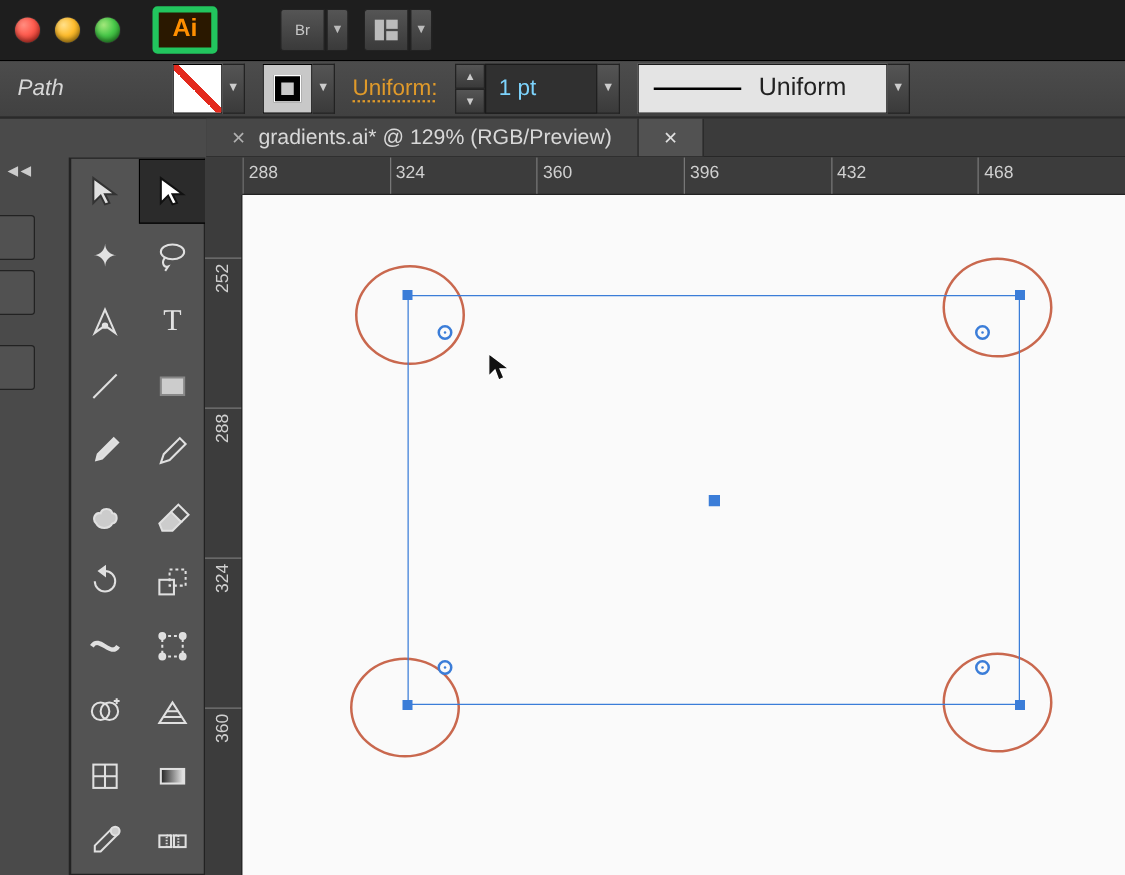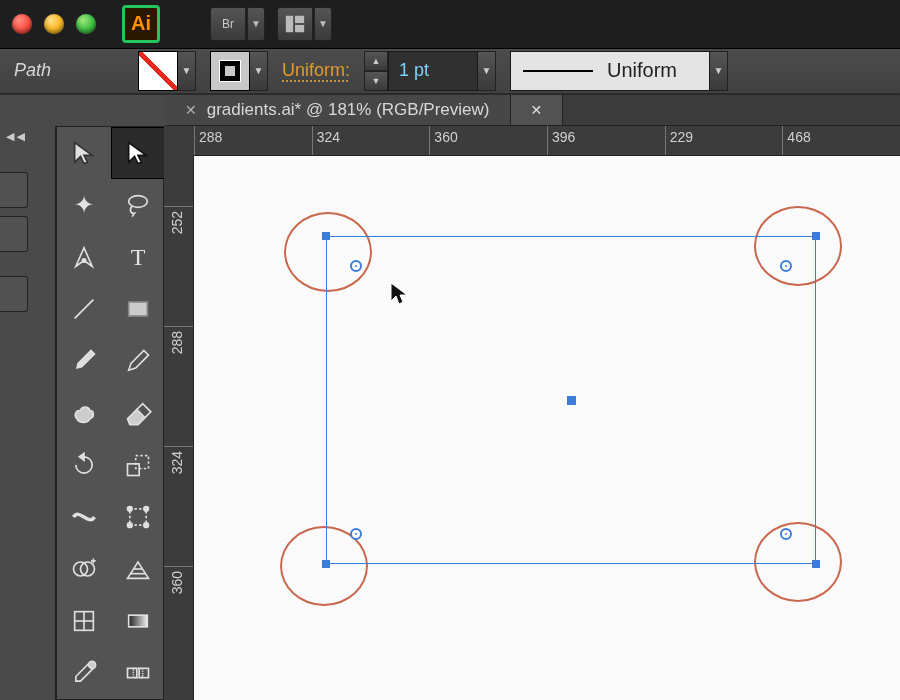--- a/index.html
+++ b/index.html
@@ -6,21 +6,21 @@
   html, body { width: 900px; height: 700px; overflow: hidden; font-family: "Lucida Grande", Arial, sans-serif; font-size: 13px; background:#e8e8e8;}
   .window { width: 900px; height: 700px; background: #4a4a4a; display:flex; flex-direction:column; }
 
   
   .titlebar { height: 56px; background: #1e1e1e; display:flex; align-items:center; padding:0 12px; gap:12px; border-bottom:1px solid #000; }
   .traffic { display:flex; gap:12px; align-items:center; margin-right:8px;}
   .traffic .dot { width:20px; height:20px; border-radius:50%; box-shadow: inset 0 -2px 4px rgba(0,0,0,.4), 0 0 1px rgba(255,255,255,.3); }
   .dot.red { background: radial-gradient(circle at 35% 30%, #ff8d80, #ff5f52 40%, #c8251a 100%); }
   .dot.yellow { background: radial-gradient(circle at 35% 30%, #ffe08a, #ffbd2e 45%, #b8860b 100%); }
   .dot.green { background: radial-gradient(circle at 35% 30%, #a3e77b, #49c94a 45%, #1f8a22 100%); }
-  .app-icon { width:38px; height:38px; background:#2a1800; border:3px solid #22c55e; display:flex; align-items:center; justify-content:center; color:#ff8f00; font-weight:bold; font-size:20px; border-radius:4px; margin-left:6px; margin-right:6px;}
+  .app-icon { width:52px; height:38px; background:#2a1800; border:5px solid #22c55e; display:flex; align-items:center; justify-content:center; color:#ff8f00; font-weight:bold; font-size:20px; border-radius:4px; margin-left:6px; margin-right:6px;}
   .tb-btn { height:34px; background: linear-gradient(#555,#3a3a3a); border:1px solid #222; border-radius:3px; color:#c8c8c8; display:flex; align-items:center; justify-content:center; padding:0 8px; font-size:12px; gap:4px;}
   .tb-btn.sm { width:36px; padding:0;}
   .tb-btn .chev { font-size:10px; color:#bbb;}
   .tb-group { display:flex; gap:1px; }
   .tb-group .tb-btn { border-radius:0; }
   .tb-group .tb-btn:first-child { border-radius:3px 0 0 3px; }
   .tb-group .tb-btn:last-child { border-radius:0 3px 3px 0; width:18px;}
 
   
   .controlbar { height:52px; background: linear-gradient(#4c4c4c,#414141); display:flex; align-items:center; padding:0 14px; gap:14px; border-bottom:2px solid #2a2a2a; }
@@ -145,21 +145,21 @@
         <div class="profile-line"></div>
         <span>Uniform</span>
       </div>
       <div class="dd-chev">▼</div>
     </div>
   </div>
 
   <div class="doctabs">
     <div class="doctab">
       <span class="close-x">✕</span>
-      <span>gradients.ai* @ 181% (RGB/Preview)</span>
+      <span>gradients.ai* @ 129% (RGB/Preview)</span>
     </div>
     <div class="doctab active">
       <span class="close-x">✕</span>
     </div>
   </div>
 
   <div class="main">
 
     <div class="panel-rail">
       <div class="reveal">◀◀</div>
@@ -311,21 +311,21 @@
         <div class="tick">
             <span>324</span>
           </div>
         <div class="tick">
             <span>360</span>
           </div>
         <div class="tick">
             <span>396</span>
           </div>
         <div class="tick">
-            <span>229</span>
+            <span>432</span>
           </div>
         <div class="tick">
             <span>468</span>
           </div>
       </div>
       <div class="canvas-row">
         <div class="ruler-v">
           <div class="vtick" style="top:50px">
               <span>252</span>
             </div>

